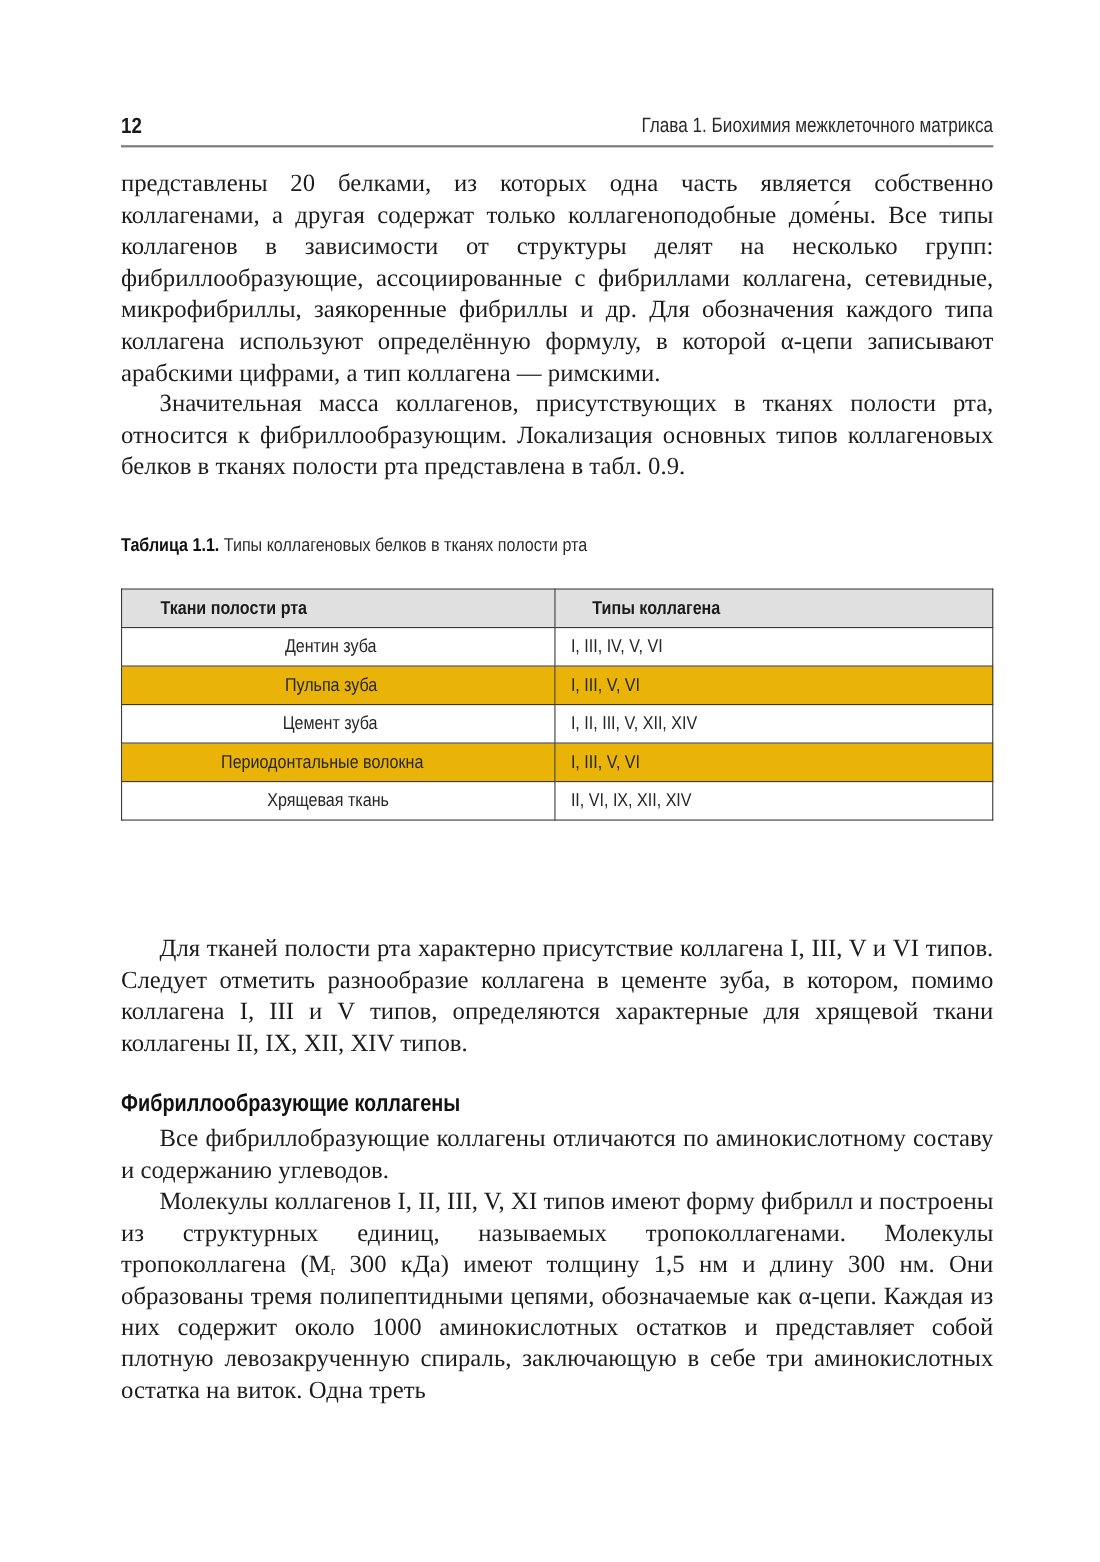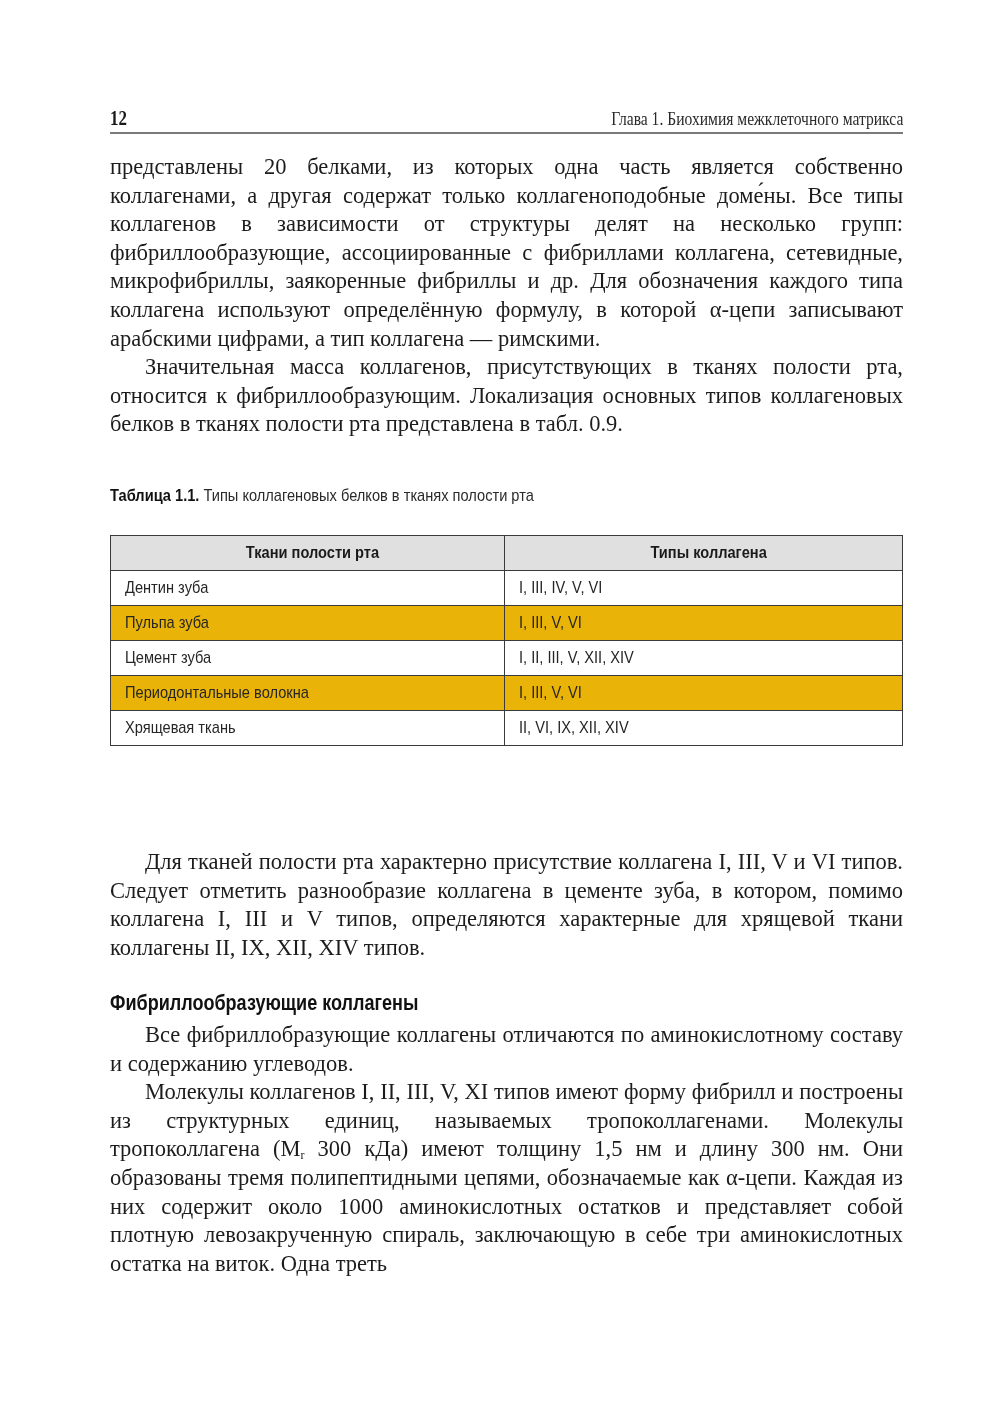--- a/index.html
+++ b/index.html
@@ -1,21 +1,21 @@
 <!DOCTYPE html>
 <html><head>
 <meta charset="utf-8">
 <style>
   html, body { margin: 0; padding: 0; background: #ffffff; }
   body { width: 1000px; height: 1420px; position: relative; overflow: hidden; color: #1a1a1a; }
   .page { position: absolute; left: 110px; top: 0; width: 793px; }
   .running-head {
     position: absolute; top: 100px; left: 0; width: 793px; height: 30px;
-    display: flex; justify-content: space-between; align-items: flex-end;
-    font-family: Liberation Serif, serif;
+    display: flex; justify-content: space-between; align-items: center;
+    font-family: Liberation Sans, sans-serif;
   }
   .page-num { font-weight: bold; font-size: 20px; letter-spacing: 0; transform: scaleX(0.85); transform-origin: left bottom; }
   .chapter { font-size: 19px; color: #2a2a2a; transform: scaleX(0.82); transform-origin: right bottom; white-space: nowrap; }
   .head-rule { position: absolute; top: 132px; left: 0; width: 793px; height: 2px; background: #7a7a7a; }
 
   .body-text {
     position: absolute; left: 0; width: 793px;
     font-family: "Liberation Serif", serif; font-size: 22.5px; line-height: 28.6px;
     text-align: justify; text-align-last: left; color: #1c1c1c;
   }
@@ -31,22 +31,22 @@
   .caption b { font-weight: bold; color: #111; }
 
   table.data-table {
     position: absolute; top: 535px; left: 0; width: 793px;
     border-collapse: collapse;
     font-family: "Liberation Sans", sans-serif; font-size: 17px; color: #262626;
   }
   table.data-table th, table.data-table td {
     border: 1.5px solid #3a3a3a; height: 34px; padding: 0 14px; text-align: left; white-space: nowrap;
   }
-  table.data-table th { background: #e0e0e0; font-weight: bold; text-align: center; color: #1a1a1a; padding-left: 24px; }
-  table.data-table td.c1 { width: 365px; }
+  table.data-table th { background: #e0e0e0; font-weight: bold; color: #1a1a1a; padding-left: 24px; }
+  table.data-table td.c1 { width: 365px; text-align: center; }
   table.data-table tr.shaded td { background: #eab308; }
   .cond { display: inline-block; transform: scaleX(0.86); transform-origin: left center; }
   th .cond { transform-origin: center center; }
 
   .section-head {
     position: absolute; top: 990px; left: 0;
     font-family: "Liberation Sans", sans-serif; font-weight: bold; font-size: 22px; color: #111;
     transform: scaleX(0.82); transform-origin: left top; white-space: nowrap;
   }
 </style>

